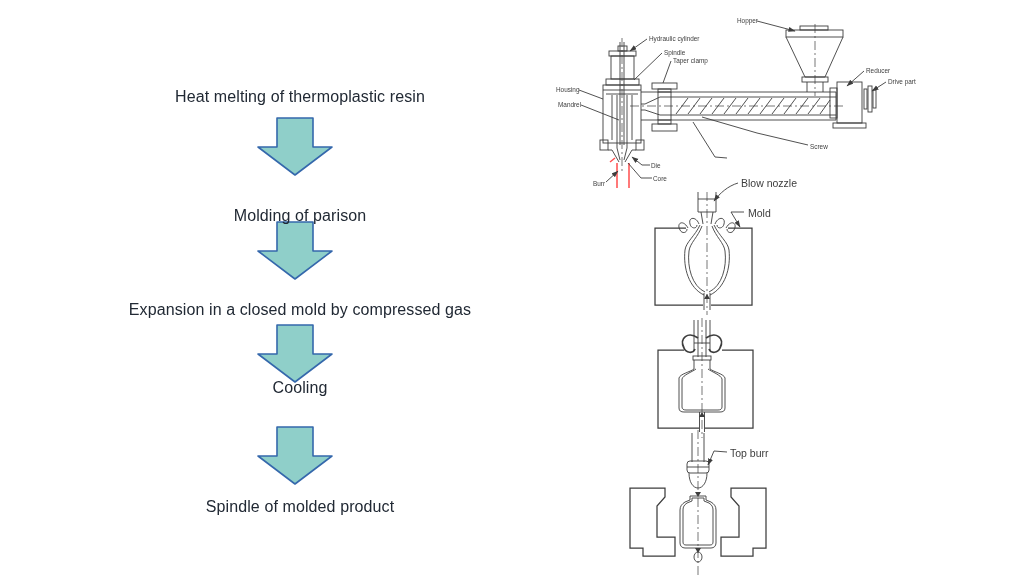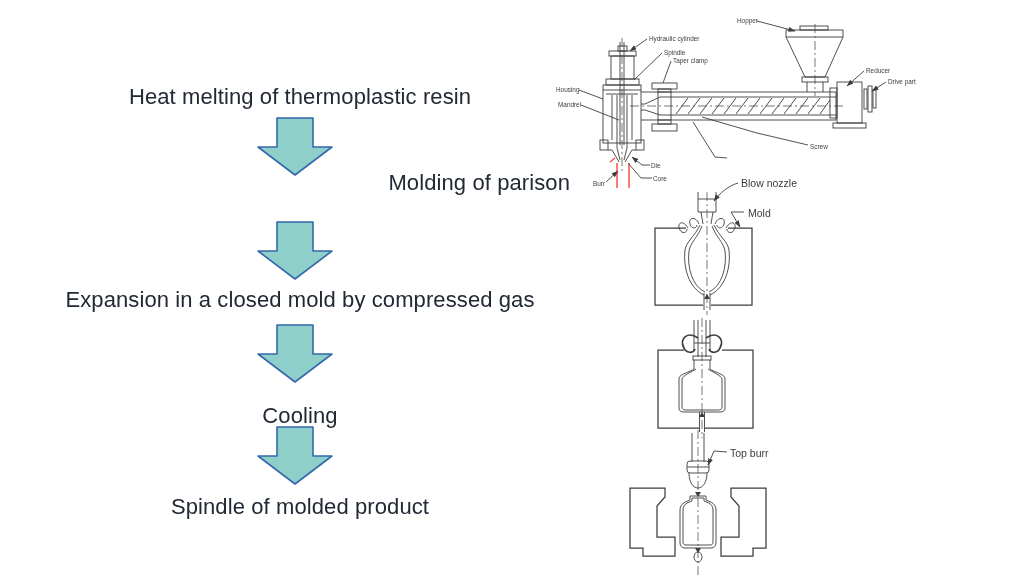--- a/index.html
+++ b/index.html
@@ -1,21 +1,21 @@
 <!DOCTYPE html>
 <html style="--flow-text: #212934; --arrow-fill: #8FCFC9; --arrow-stroke: #3568AC; --line-color: #3d3d3d; --parison-red: #FF4D4D;"><head>
 <meta charset="utf-8">
 <style>
   html,body{margin:0;padding:0;background:#fff;}
   .page{position:relative;width:1024px;height:582px;background:#fff;overflow:hidden;
         font-family:"Liberation Sans","DejaVu Sans",sans-serif;}
   .art{position:absolute;left:0;top:0;width:1024px;height:582px;}
   .step{position:absolute;left:30px;width:540px;height:22px;text-align:center;
-        font-size:22px;line-height:22px;color:var(--flow-text,#212934);letter-spacing:.1px;}
-  .s1{top:86px;} .s2{top:172px;text-align:right;} .s3{top:289px;} .s4{top:405px;} .s5{top:496px;}
+        font-size:16px;line-height:22px;color:var(--flow-text,#212934);letter-spacing:.1px;}
+  .s1{top:86px;} .s2{top:205px;} .s3{top:299px;} .s4{top:377px;} .s5{top:496px;}
   .blockarrow{fill:var(--arrow-fill,#8FCFC9);stroke:var(--arrow-stroke,#3568AC);stroke-width:1.6;stroke-linejoin:round;}
   .draw path,.draw line,.draw rect,.draw polyline,.draw polygon,.draw ellipse{
         fill:none;stroke:var(--line-color,#3d3d3d);stroke-width:.9;}
   .m{stroke-width:1.25 !important;}
   .w2{stroke-width:1.7 !important;}
   .cl{stroke-dasharray:9 3 2 3;stroke-width:.7 !important;}
   .red{stroke:var(--parison-red,#FF4D4D) !important;stroke-width:1.5 !important;}
   .fillmark{fill:var(--line-color,#3d3d3d) !important;stroke:none !important;}
   .lbl{fill:var(--line-color,#3d3d3d);font-size:6.4px;font-family:"Liberation Sans",sans-serif;}
   .lbl2{fill:var(--line-color,#3d3d3d);font-size:10.5px;font-family:"Liberation Sans",sans-serif;}

